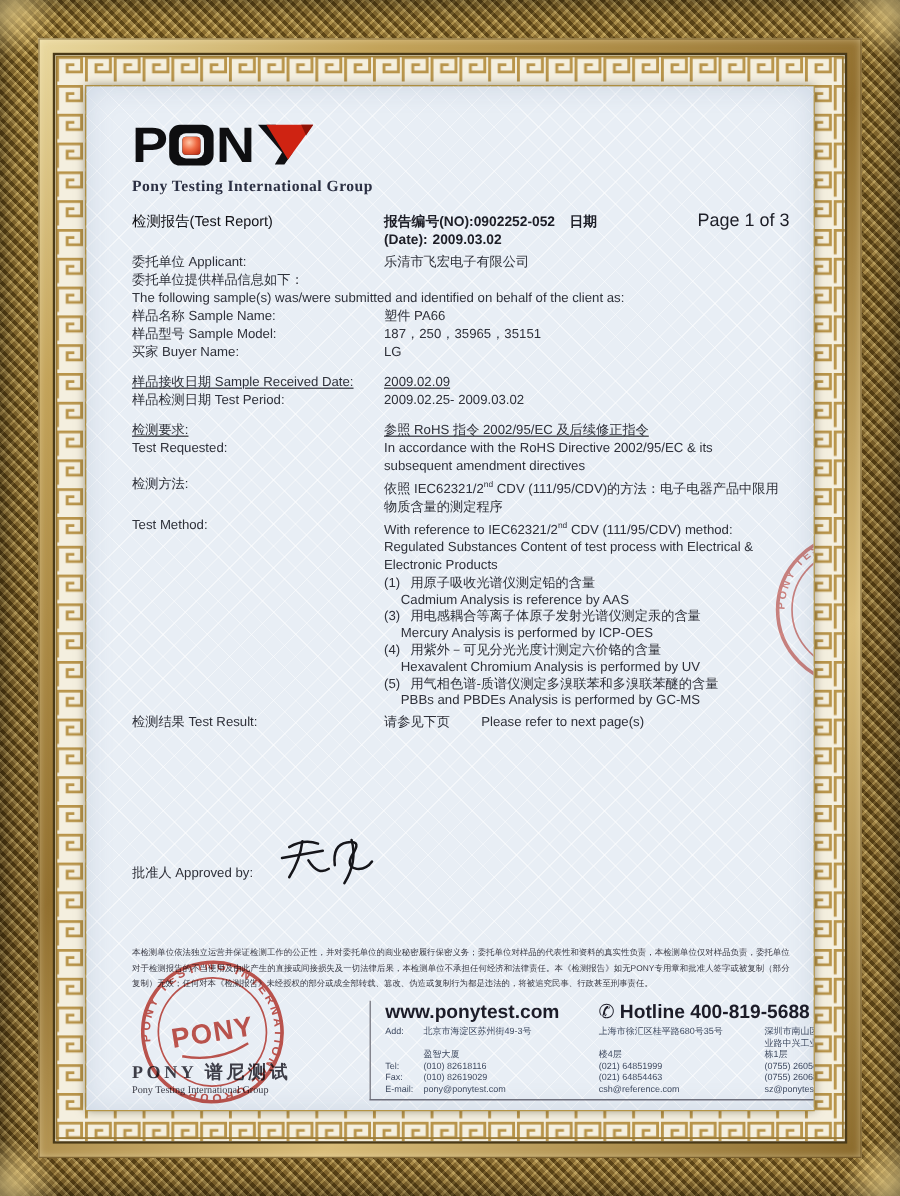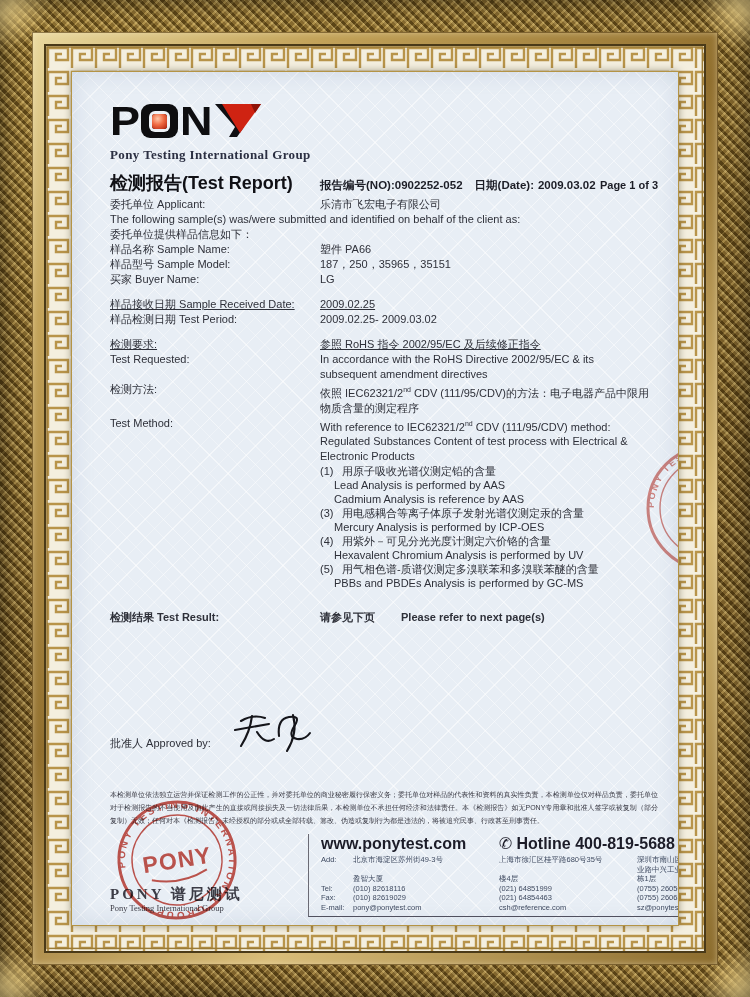--- a/index.html
+++ b/index.html
@@ -42,29 +42,29 @@
       transform:scaleY(.92);letter-spacing:-1px;}
   .logo-o{position:relative;width:37px;height:34px;background:#0e0e10;border-radius:9px;margin:0 2px;}
   .logo-o .red-sq{position:absolute;left:50%;top:50%;width:15px;height:15px;margin:-7.5px 0 0 -7.5px;
       border-radius:3px;background:radial-gradient(circle at 38% 32%, #ffc7a8 0%, #ef6a43 45%, #b01d09 100%);
       box-shadow:0 0 0 3px #eef2f7;}
   .logo-y{margin-left:3px;}
   .tagline{font-family:"Liberation Serif","DejaVu Serif",serif;font-weight:bold;
       font-size:13px;color:#2b2f42;margin-top:3px;letter-spacing:.4px;}
   
   .header-row{display:flex;align-items:baseline;margin-top:14px;}
-  .rpt-title{font-size:18px;font-weight:bold;color:#101015;width:210px;flex:none;}
+  .rpt-title{font-size:12px;font-weight:normal;color:#101015;width:210px;flex:none;}
   .hdr-mid{flex:1;font-weight:bold;font-size:11.5px;color:#1c1d26;}
-  .hdr-page{flex:none;font-weight:bold;font-size:11px;color:#1c1d26;}
+  .hdr-page{flex:none;font-weight:normal;font-size:15px;color:#1c1d26;}
   .ml12{margin-left:12px;margin-top:44px;} .ml4{margin-left:4px;}
   
   .row{display:flex;}
   .lbl{width:210px;flex:none;}
   .val{flex:1;}
-  .mt10{margin-top:10px;text-decoration:underline;} .mt4{margin-top:4px;} .mt20{margin-top:20px;font-weight:bold;}
+  .mt10{margin-top:10px;text-decoration:underline;} .mt4{margin-top:4px;} .mt20{margin-top:4px;}
   .sup{vertical-align:super;font-size:7px;}
   .method-list{line-height:14px;}
   .m-num{display:inline-block;width:22px;}
   .m-en{padding-left:14px;}
   .result-en{margin-left:26px;}
   .approval-row{display:flex;align-items:flex-end;margin-top:78px;height:48px;text-align:center;}
   .approval-row .sig{margin-left:16px;margin-bottom:-4px;}
   
   .bottom-group{position:absolute;left:38px;right:20px;bottom:8px;}
   .disclaimer{font-size:7px;line-height:13px;text-align:justify;color:#3a3a44;margin-bottom:7px;}
@@ -128,39 +128,39 @@
                 <span class="hdr-mid">
                   <span>报告编号(NO):</span><span>0902252-052</span><span class="ml12">日期(Date):</span><span class="ml4">2009.03.02</span>
                 </span>
                 <span class="hdr-page">Page 1 of 3</span>
               </div>
 
               <div class="row mt4">
                 <div class="lbl">委托单位 Applicant:</div>
                 <div class="val">乐清市飞宏电子有限公司</div>
               </div>
+              <div>委托单位提供样品信息如下：</div>
               <div>The following sample(s) was/were submitted and identified on behalf of the client as:</div>
-              <div>委托单位提供样品信息如下：</div>
 
               <div class="row">
                 <div class="lbl">样品名称 Sample Name:</div>
                 <div class="val">塑件 PA66</div>
               </div>
               <div class="row">
                 <div class="lbl">样品型号 Sample Model:</div>
                 <div class="val">187，250，35965，35151</div>
               </div>
               <div class="row">
                 <div class="lbl">买家 Buyer Name:</div>
                 <div class="val">LG</div>
               </div>
 
               <div class="row mt10">
                 <div class="lbl">样品接收日期 Sample Received Date:</div>
-                <div class="val">2009.02.25</div>
+                <div class="val">2009.02.09</div>
               </div>
               <div class="row">
                 <div class="lbl">样品检测日期 Test Period:</div>
                 <div class="val">2009.02.25- 2009.03.02</div>
               </div>
 
               <div class="row mt10">
                 <div class="lbl">检测要求:</div>
                 <div class="val">参照 RoHS 指令 2002/95/EC 及后续修正指令</div>
               </div>
@@ -191,21 +191,20 @@
               </div>
               <div class="row">
                 <div class="lbl"></div>
                 <div class="val">Electronic Products</div>
               </div>
 
               <div class="row">
                 <div class="lbl"></div>
                 <div class="val method-list">
                   <div><span class="m-num">(1)</span><span>用原子吸收光谱仪测定铅的含量</span></div>
-                  <div class="m-en">Lead Analysis is performed by AAS</div>
                   <div class="m-en">Cadmium Analysis is reference by AAS</div>
                   <div><span class="m-num">(3)</span><span>用电感耦合等离子体原子发射光谱仪测定汞的含量</span></div>
                   <div class="m-en">Mercury Analysis is performed by ICP-OES</div>
                   <div><span class="m-num">(4)</span><span>用紫外－可见分光光度计测定六价铬的含量</span></div>
                   <div class="m-en">Hexavalent Chromium Analysis is performed by UV</div>
                   <div><span class="m-num">(5)</span><span>用气相色谱-质谱仪测定多溴联苯和多溴联苯醚的含量</span></div>
                   <div class="m-en">PBBs and PBDEs Analysis is performed by GC-MS</div>
                 </div>
               </div>
 

